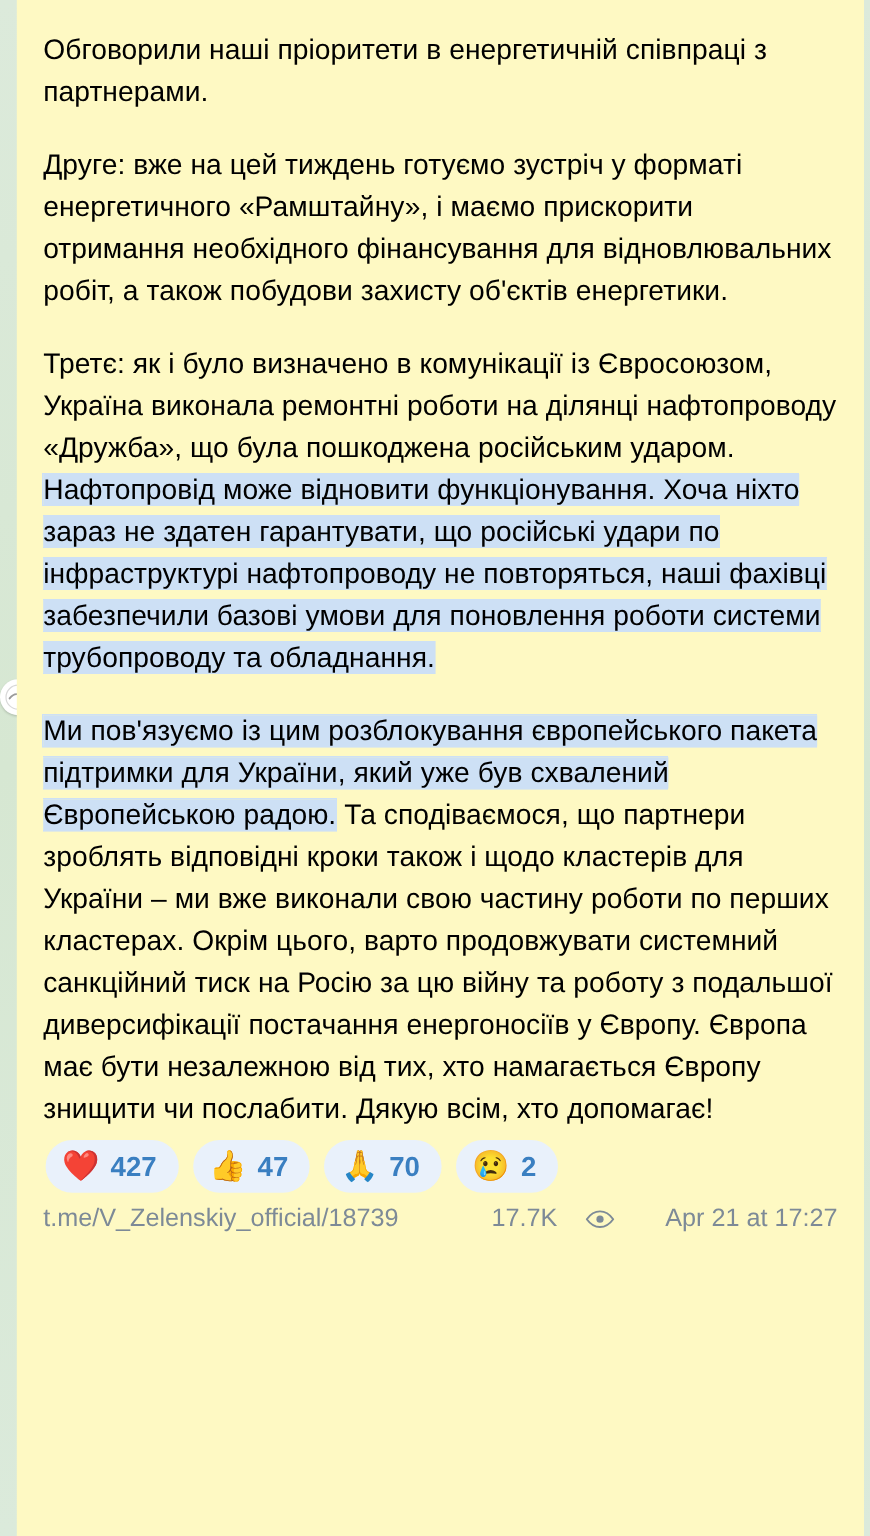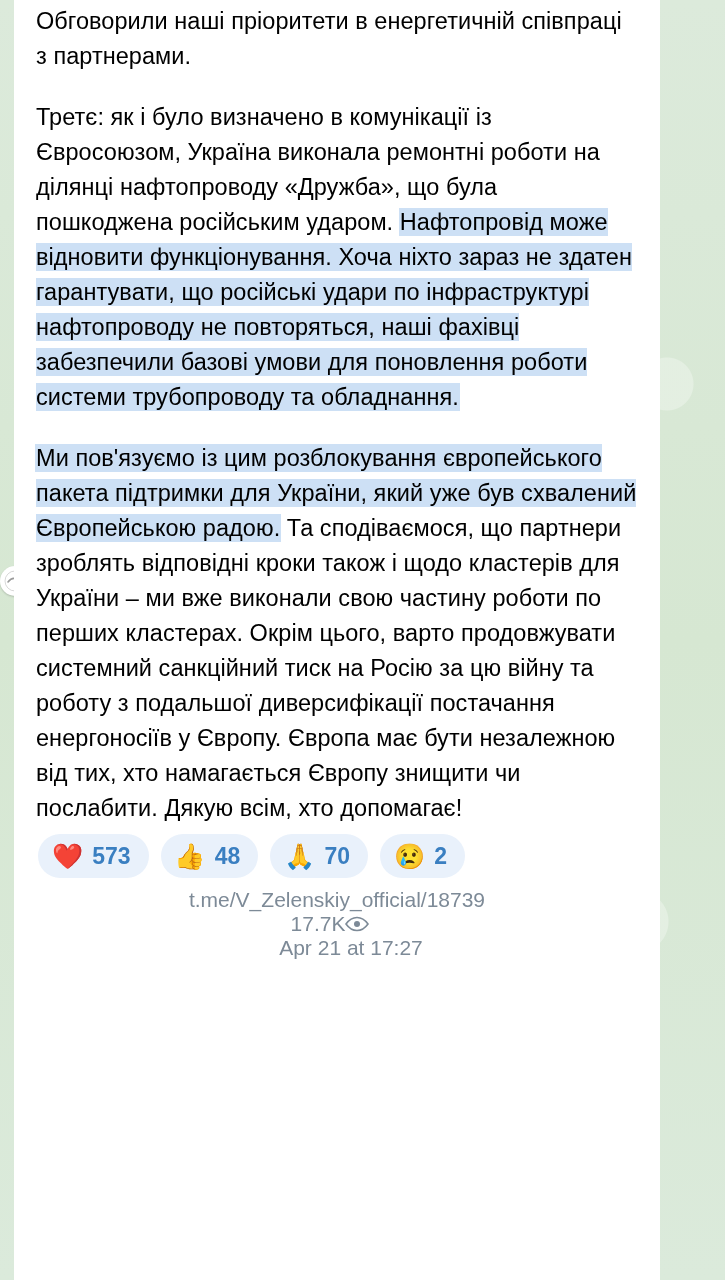--- a/index.html
+++ b/index.html
@@ -23,26 +23,26 @@
       radial-gradient(circle at 92% 30%, rgba(255,255,255,.30) 0 26px, transparent 27px),
       radial-gradient(circle at 88% 72%, rgba(255,255,255,.30) 0 30px, transparent 31px),
       radial-gradient(circle at 6% 68%, rgba(255,255,255,.25) 0 18px, transparent 19px),
       radial-gradient(circle at 50% 96%, rgba(255,255,255,.25) 0 24px, transparent 25px),
       linear-gradient(180deg, #dceadb 0%, #d6e7d2 50%, #dbeadb 100%);
   }
   .message {
     position: absolute;
     left: 14px;
     top: 0;
-    width: 646px;
+    width: 706px;
     min-height: 1280px;
-    background: #ffffff;
+    background: #fef9c3;
     border-radius: 0 0 0 0;
     box-sizing: border-box;
-    padding: 4px 22px 8px 22px;
+    padding: 24px 22px 8px 22px;
   }
   .text-body {
     color: #000000;
     font-size: 23.5px;
     line-height: 35px;
     letter-spacing: 0.05px;
   }
   .para {
     margin: 0 0 26px 0;
   }
@@ -78,30 +78,29 @@
     font-size: 23px;
     color: #3a7fc1;
     font-weight: 600;
   }
   .footer {
     display: flex;
     align-items: center;
     margin-top: 4px;
     color: #7d8a97;
     font-size: 21px;
-    flex-direction: column;
   }
   .footer .src {
     color: #7d8a97;
   }
   .footer .spacer { flex: 1; }
   .footer .views {
     display: flex;
     align-items: center;
-    gap: 0;
+    gap: 24px;
     margin-right: 14px;
   }
   .eye {
     display: inline-block;
     width: 24px;
     height: 16px;
     position: relative;
   }
   .eye svg { display:block; }
   .footer .time {
@@ -134,35 +133,38 @@
   </svg>
 </div>
 
 <div class="message">
 
   <div class="text-body">
     <p class="para">
       <span>Обговорили наші пріоритети в енергетичній співпраці з партнерами.</span>
     </p>
     <p class="para">
+      <span>Друге: вже на цей тиждень готуємо зустріч у форматі енергетичного «Рамштайну», і маємо прискорити отримання необхідного фінансування для відновлювальних робіт, а також побудови захисту об'єктів енергетики.</span>
+    </p>
+    <p class="para">
       <span>Третє: як і було визначено в комунікації із Євросоюзом, Україна виконала ремонтні роботи на ділянці нафтопроводу «Дружба», що була пошкоджена російським ударом. </span><span class="hl">Нафтопровід може відновити функціонування. Хоча ніхто зараз не здатен гарантувати, що російські удари по інфраструктурі нафтопроводу не повторяться, наші фахівці забезпечили базові умови для поновлення роботи системи трубопроводу та обладнання.</span>
     </p>
     <p class="para">
       <span class="hl">Ми пов'язуємо із цим розблокування європейського пакета підтримки для України, який уже був схвалений Європейською радою.</span><span> Та сподіваємося, що партнери зроблять відповідні кроки також і щодо кластерів для України – ми вже виконали свою частину роботи по перших кластерах. Окрім цього, варто продовжувати системний санкційний тиск на Росію за цю війну та роботу з подальшої диверсифікації постачання енергоносіїв у Європу. Європа має бути незалежною від тих, хто намагається Європу знищити чи послабити. Дякую всім, хто допомагає!</span>
     </p>
   </div>
 
   <div class="reactions">
     <div class="reaction">
       <span class="emoji">❤️</span>
-      <span class="count">573</span>
+      <span class="count">427</span>
     </div>
     <div class="reaction">
       <span class="emoji">👍</span>
-      <span class="count">48</span>
+      <span class="count">47</span>
     </div>
     <div class="reaction">
       <span class="emoji">🙏</span>
       <span class="count">70</span>
     </div>
     <div class="reaction">
       <span class="emoji">😢</span>
       <span class="count">2</span>
     </div>
   </div>

